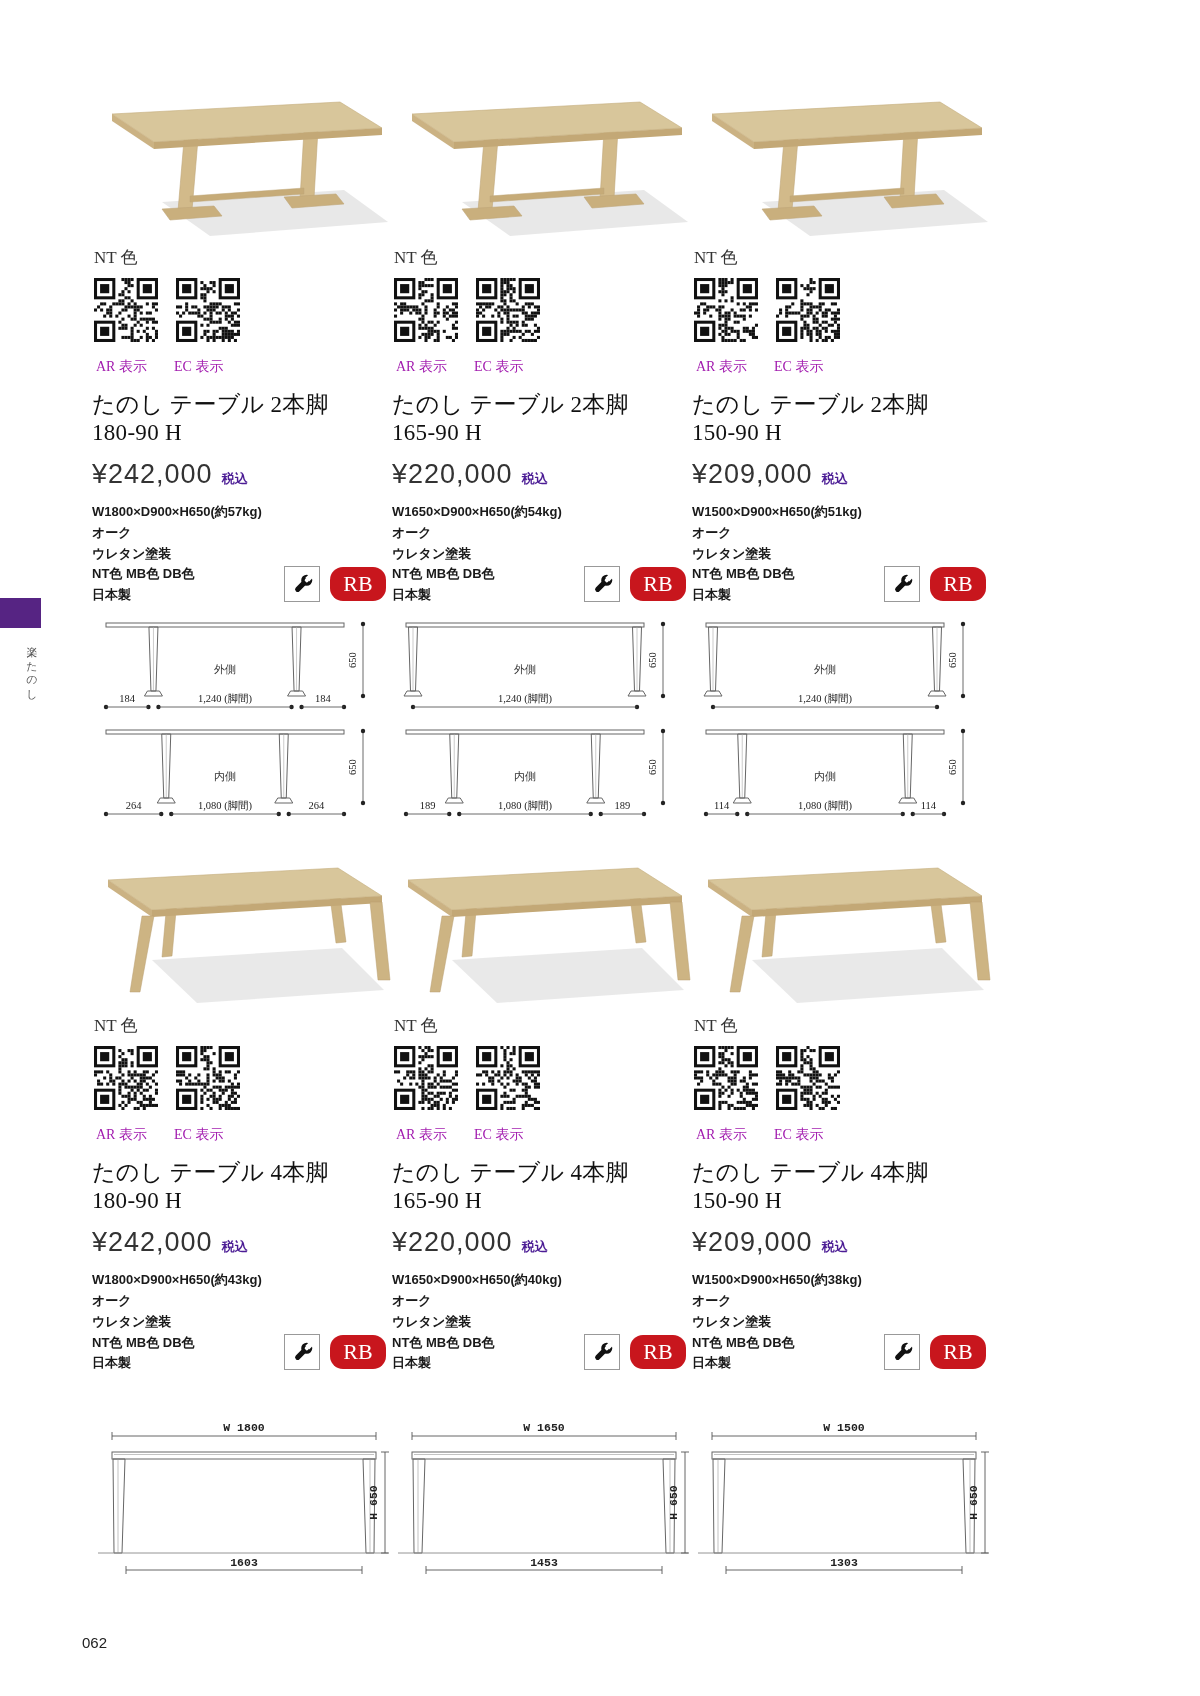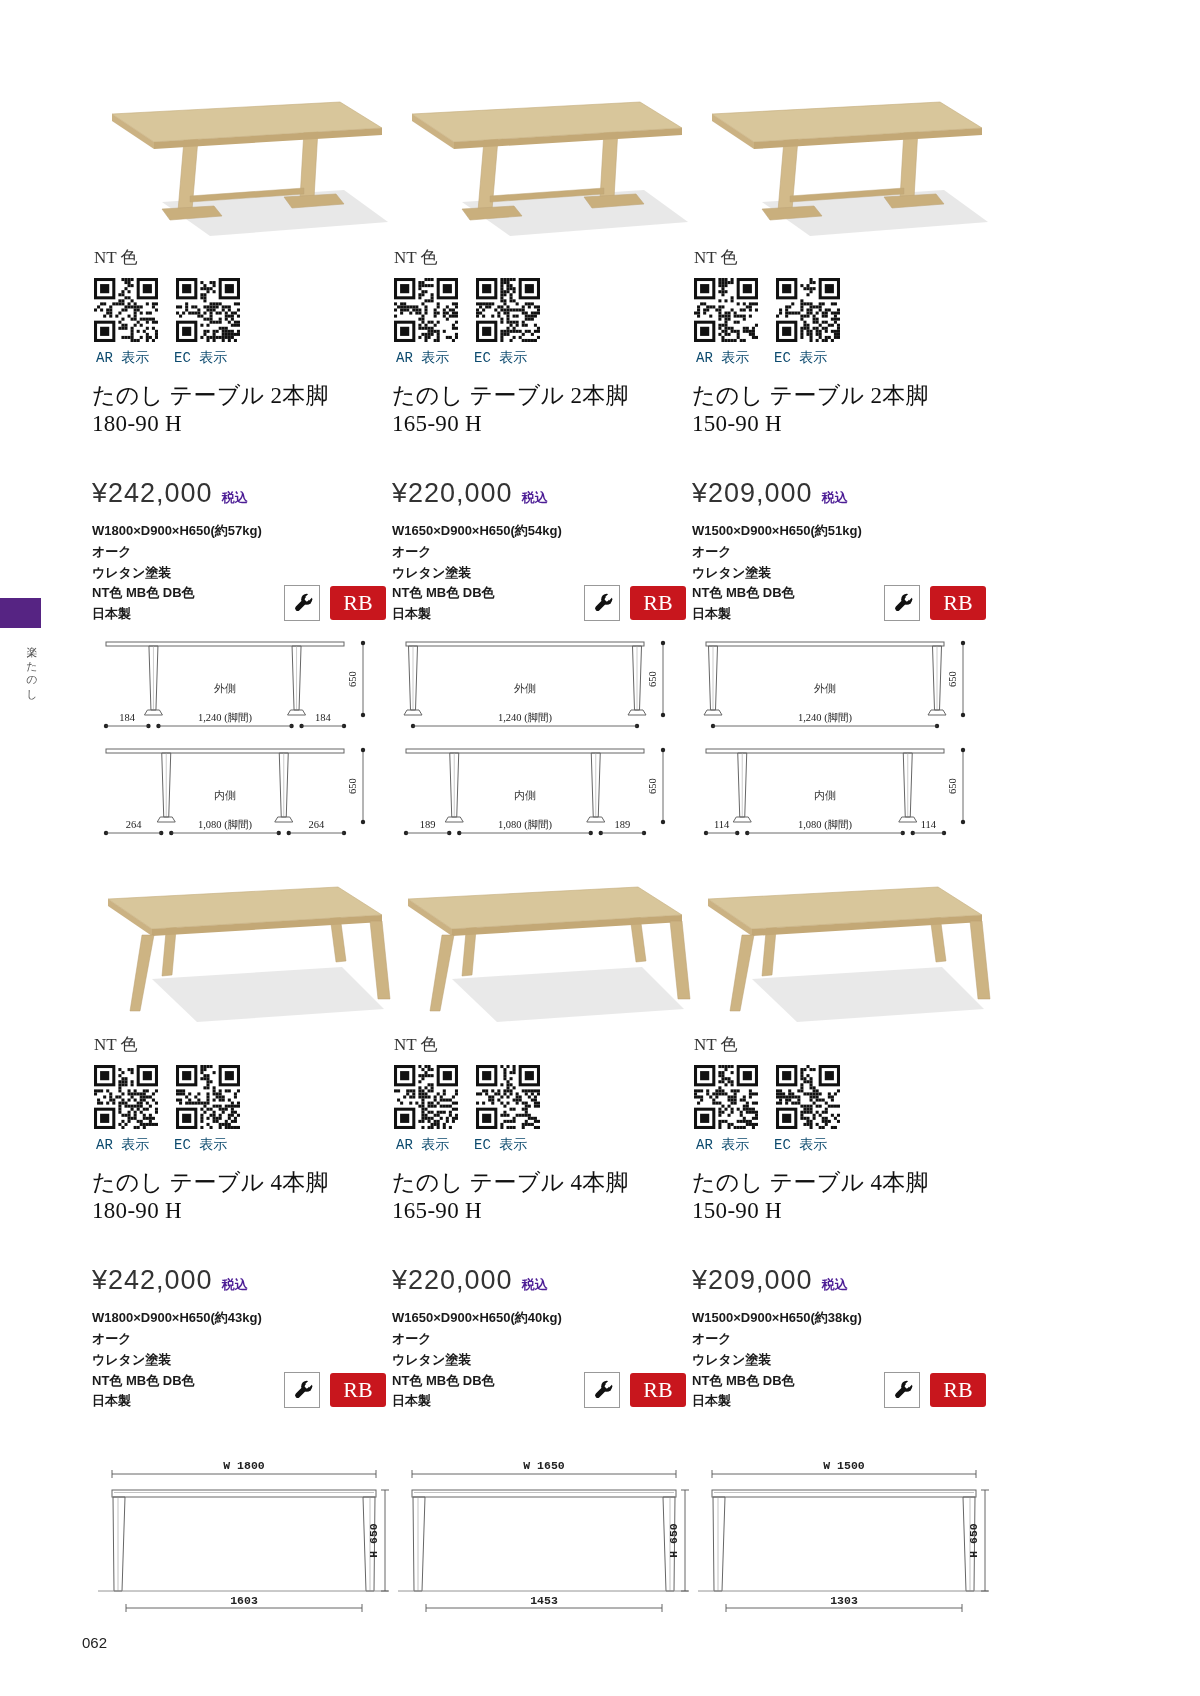--- a/index.html
+++ b/index.html
@@ -7,36 +7,36 @@
         font-family:"Liberation Sans","DejaVu Sans",sans-serif;color:#1a1a1a;}
   .content{position:absolute;left:92px;top:54px;width:958px;}
   .grid3{display:grid;grid-template-columns:300px 300px 300px;}
   .product{position:relative;}
   .product-image{height:184px;display:flex;align-items:flex-end;justify-content:center;}
   #row2 .product-image{height:166px;}
   .color-label{font-family:"Liberation Serif","DejaVu Serif",serif;font-size:17px;color:#333;
                margin:8px 0 9px 2px;}
   .qr-row{display:flex;gap:18px;margin-left:2px;}
   .qr{width:64px;height:64px;background:#fff;}
-  .arec-row{display:flex;margin:7px 0 0 4px;font-family:Liberation Mono, monospace;
-            font-size:14px;color:#0c4a6e;}
+  .arec-row{display:flex;margin:16px 0 0 4px;font-family:Liberation Serif, serif;
+            font-size:14px;color:#a21caf;}
   .arec-row span:first-child{width:78px;}
   .title{font-family:"Liberation Serif","DejaVu Serif",serif;font-size:23px;color:#111;
          line-height:1.22;margin-top:15px;letter-spacing:.3px;}
   .price-row{margin-top:12px;display:flex;align-items:baseline;gap:9px;}
-  .price{font-size:27px;color:#333;letter-spacing:1px;margin-top:28px;}
+  .price{font-size:27px;color:#333;letter-spacing:1px;}
   .tax{font-size:13px;color:#4c1d95;font-weight:700;}
   .specs{margin-top:12px;font-size:13px;line-height:1.6;color:#1a1a1a;font-weight:700;
          min-height:106px;}
   .badges{position:absolute;right:6px;bottom:6px;display:flex;gap:10px;align-items:center;}
   .wrench-box{width:36px;height:36px;border:1px solid #999;background:#fff;
               display:flex;align-items:center;justify-content:center;box-sizing:border-box;}
   .rb-badge{min-width:46px;height:34px;background:#c8161d;color:#fff;
             font-family:"Liberation Serif","DejaVu Serif",serif;font-size:22px;
-            display:flex;align-items:center;justify-content:center;border-radius:3px;padding:0 5px;}
+            display:flex;align-items:center;justify-content:center;border-radius:13px;padding:0 5px;}
   .note{margin-top:16px;font-family:"Liberation Serif","DejaVu Serif",serif;
         font-size:15px;color:#222;letter-spacing:.5px;}
   .leg-diagrams{margin-top:6px;}
   .leg-diagrams .diag-col{display:flex;flex-direction:column;gap:4px;}
   .front-diagrams{margin-top:44px;font-family:Liberation Mono, monospace;}
   .sidebar-tab{position:absolute;left:0;top:598px;width:41px;height:30px;background:#562483;}
   .sidebar-label{position:absolute;left:24px;top:638px;writing-mode:vertical-rl;
                  font-family:"Liberation Serif","DejaVu Serif",serif;font-size:11px;color:#555;
                  letter-spacing:2px;}
   .page-number{position:absolute;left:34px;top:1634px;font-size:15px;color:#222;margin-left:48px;}

